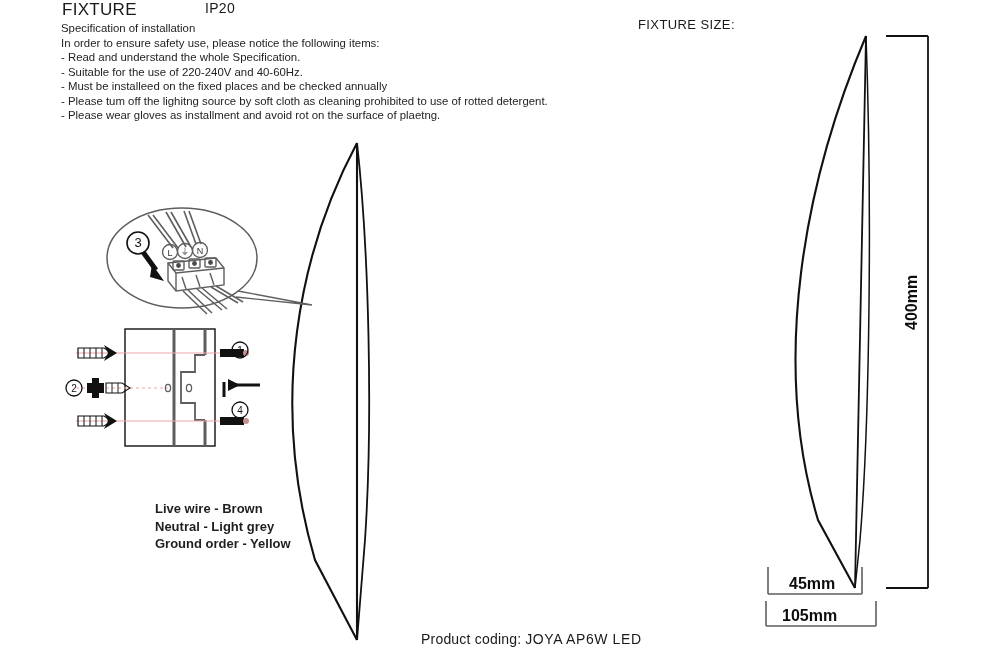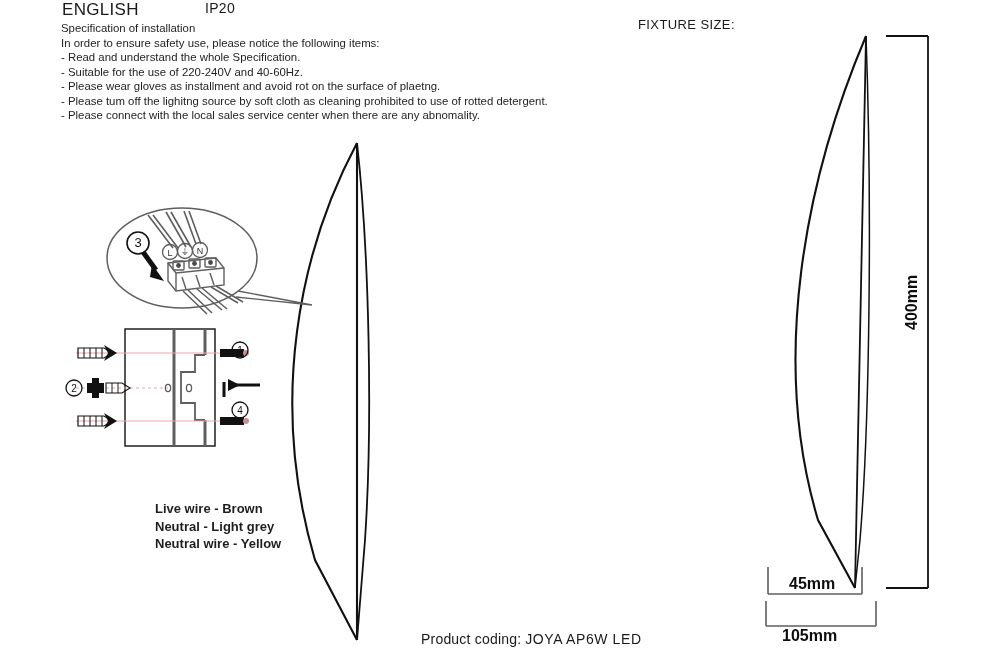--- a/index.html
+++ b/index.html
@@ -77,21 +77,21 @@
   #product-coding .pc-value { letter-spacing: 0.6px; }
 
   
   .dim-label {
     font-size: 16px;
     font-weight: bold;
     color: #0d0d0d;
     white-space: nowrap;
   }
   #dim-45 { left: 789px; top: 575px; text-align: center; }
-  #dim-105 { left: 782px; top: 607px; margin-top: 20px; }
+  #dim-105 { left: 782px; top: 607px; }
   #dim-400 {
     left: 903px; top: 330px;
     transform: rotate(-90deg);
     transform-origin: left top;
   }
 
   
   svg.layer {
     position: absolute;
     left: 0; top: 0;
@@ -102,31 +102,31 @@
   }
   .stroke-dark { fill: none; stroke: #111111; }
   .stroke-grey { fill: none; stroke: #5e5e5e; }
   .stroke-red  { fill: none; stroke: #f0a5a5; }
 </style>
 </head>
 <body>
 
 <div id="sheet">
 
-  <div class="abs" id="header-lang">ENGLISH</div>
+  <div class="abs" id="header-lang">FIXTURE</div>
   <div class="abs" id="header-ip">IP20</div>
 
   <div class="abs" id="spec-block">
     <div class="spec-line">Specification of installation</div>
     <div class="spec-line">In order to ensure safety use, please notice the following items:</div>
     <div class="spec-line">- Read and understand the whole Specification.</div>
     <div class="spec-line">- Suitable for the use of 220-240V and 40-60Hz.</div>
+    <div class="spec-line">- Must be installeed on the fixed places and be checked annually</div>
+    <div class="spec-line">- Please tum off the lighitng source by soft cloth as cleaning prohibited to use of rotted detergent.</div>
     <div class="spec-line">- Please wear gloves as installment and avoid rot on the surface of plaetng.</div>
-    <div class="spec-line">- Please tum off the lighitng source by soft cloth as cleaning prohibited to use of rotted detergent.</div>
-    <div class="spec-line">- Please connect with the local sales service center when there are any abnomality.</div>
   </div>
 
   <div class="abs" id="fixture-size-title">FIXTURE SIZE:</div>
 
   <svg class="layer" viewBox="0 0 997 660">
 
     <g>
 
       <path class="stroke-dark" stroke-width="2.1" d="M 357,143 C 300,250 268,400 315,560 L 357,640"></path>
 
@@ -291,21 +291,21 @@
 
     <text x="138" y="247" text-anchor="middle" font-family="Liberation Sans, sans-serif" font-size="13" fill="#111">3</text>
     <text x="240" y="354" text-anchor="middle" font-family="Liberation Sans, sans-serif" font-size="10" fill="#111">1</text>
     <text x="74" y="392" text-anchor="middle" font-family="Liberation Sans, sans-serif" font-size="10" fill="#111">2</text>
     <text x="240" y="414" text-anchor="middle" font-family="Liberation Sans, sans-serif" font-size="10" fill="#111">4</text>
   </svg>
 
   <div class="abs" id="wire-legend">
     <div class="legend-line">Live wire - Brown</div>
     <div class="legend-line">Neutral - Light grey</div>
-    <div class="legend-line">Neutral wire - Yellow</div>
+    <div class="legend-line">Ground order - Yellow</div>
   </div>
 
   <div class="abs dim-label" id="dim-45">45mm</div>
   <div class="abs dim-label" id="dim-105">105mm</div>
   <div class="abs dim-label" id="dim-400">400mm</div>
 
   <div class="abs" id="product-coding">
     <span class="pc-label">Product coding:</span>
     <span class="pc-value">JOYA  AP6W LED</span>
   </div>

